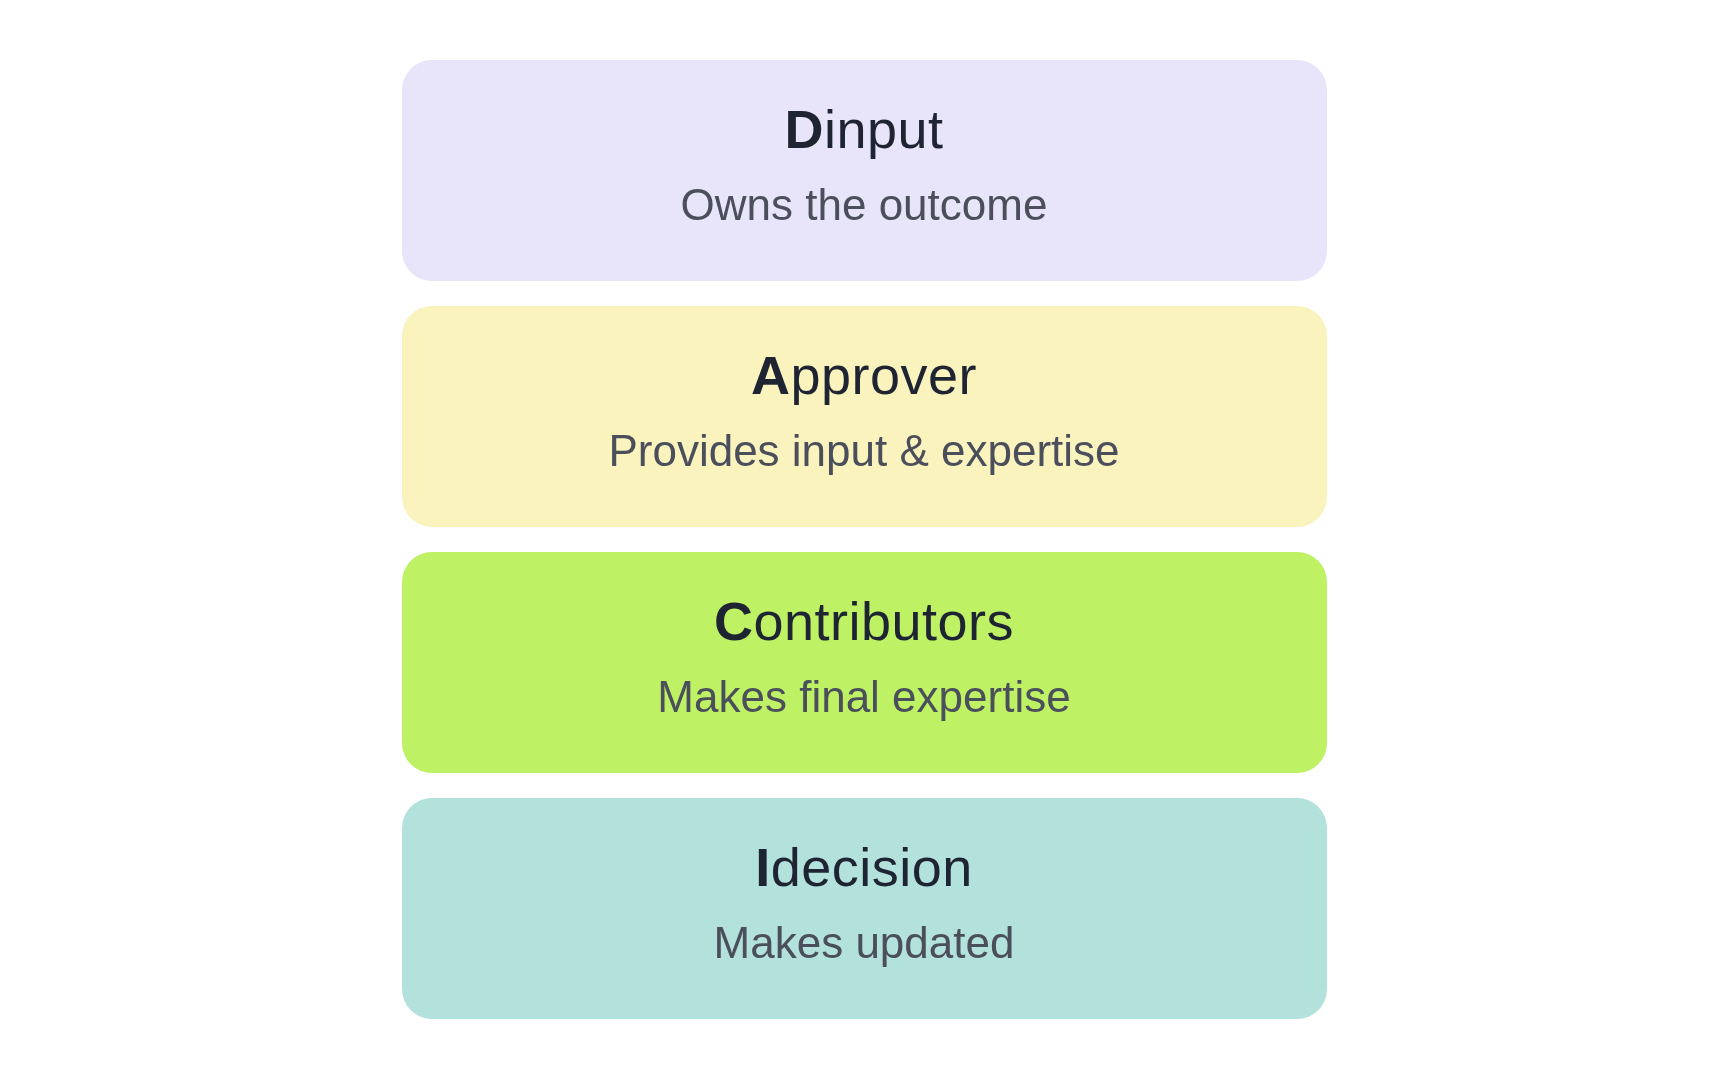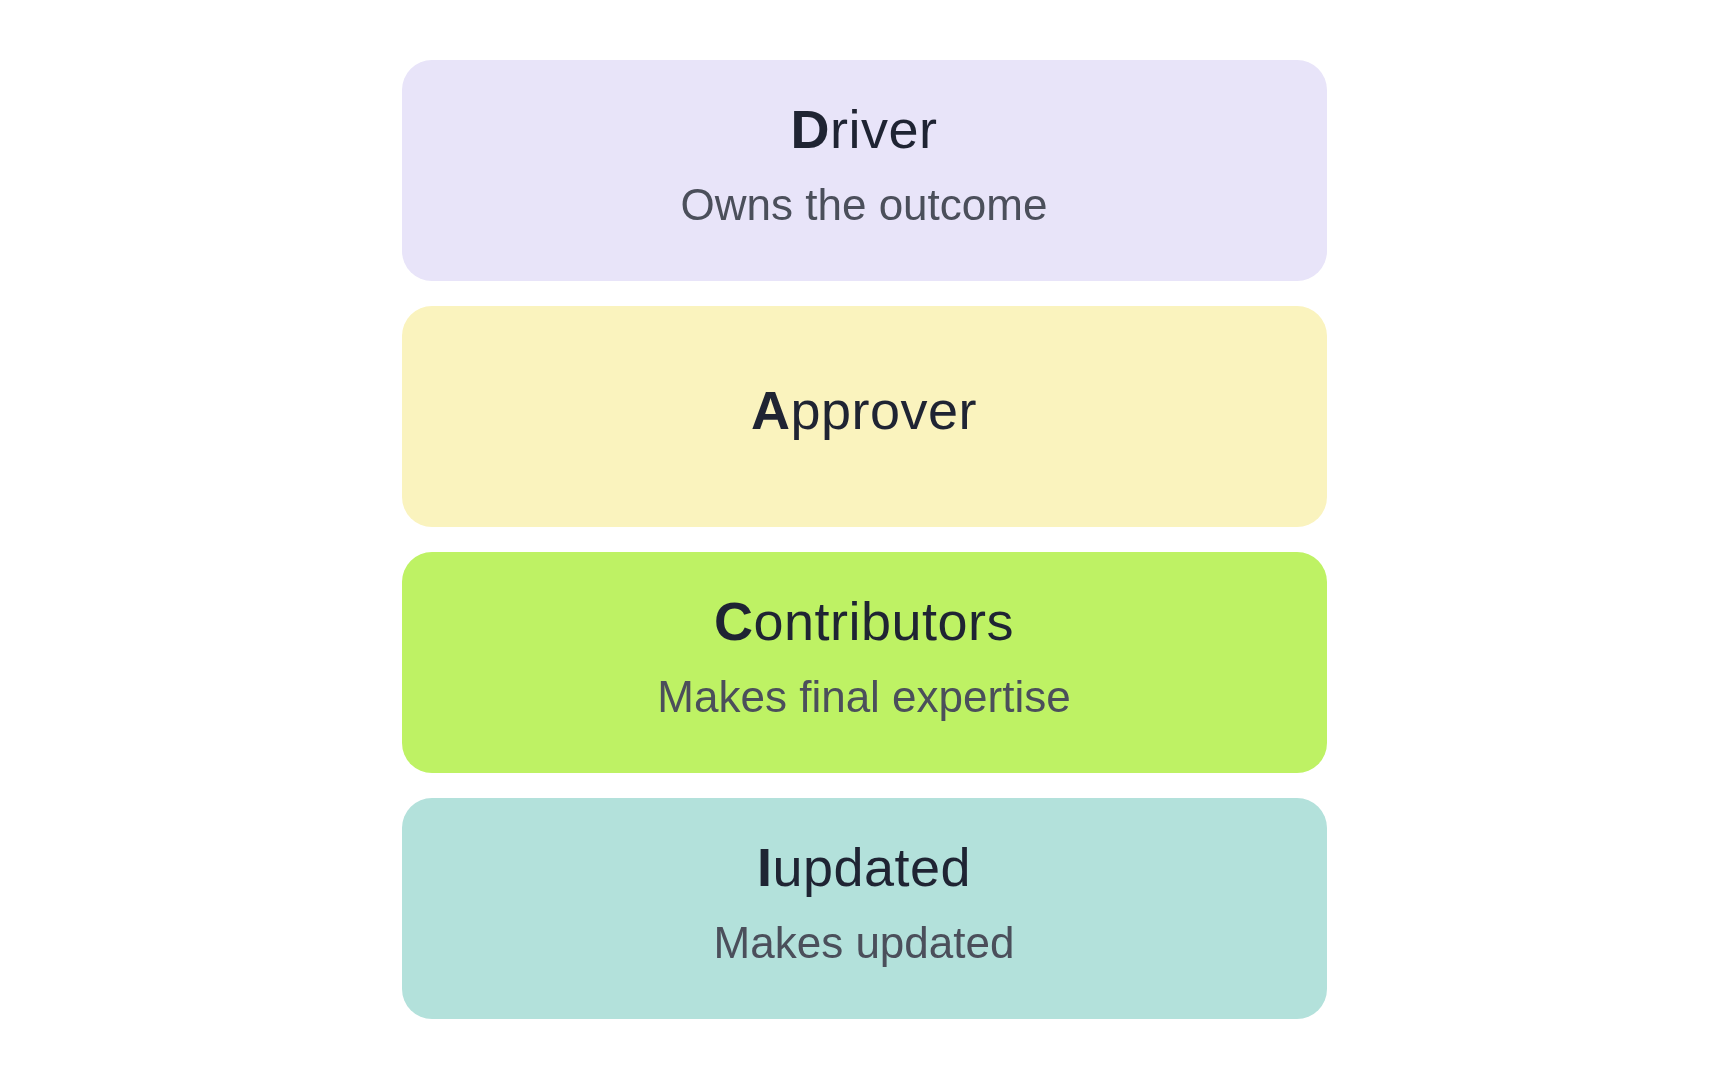--- a/index.html
+++ b/index.html
@@ -47,31 +47,32 @@
     font-weight: 400;
     color: var(--desc-color, #4b4f5b);
   }
 </style>
 </head>
 <body style="background: rgb(255, 255, 255);">
 
 <main class="stack">
 
   <section class="card" style="background: rgb(232, 228, 249);">
-    <h2 class="card-title"><span class="first-letter">D</span><span>river</span></h2>
+    <h2 class="card-title"><span class="first-letter">D</span><span>input</span></h2>
     <p class="card-desc">Owns the outcome</p>
   </section>
 
   <section class="card" style="background: rgb(250, 243, 190); text-align: right;">
     <h2 class="card-title"><span class="first-letter">A</span><span>pprover</span></h2>
+    <p class="card-desc">Provides input &amp; expertise</p>
   </section>
 
   <section class="card" style="background: #bef264;">
     <h2 class="card-title"><span class="first-letter">C</span><span>ontributors</span></h2>
     <p class="card-desc">Makes final expertise</p>
   </section>
 
   <section class="card" style="background: rgb(179, 225, 219);">
-    <h2 class="card-title"><span class="first-letter">I</span><span>updated</span></h2>
+    <h2 class="card-title"><span class="first-letter">I</span><span>decision</span></h2>
     <p class="card-desc">Makes updated</p>
   </section>
 
 </main>
 
 </body></html>

